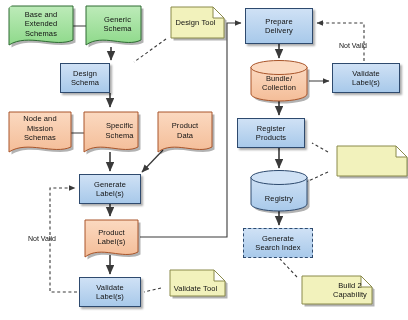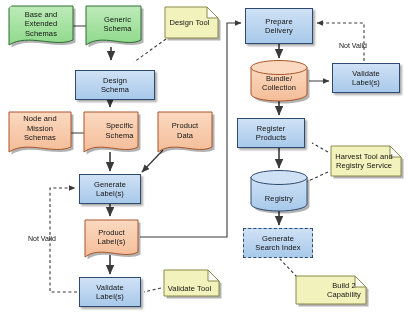--- a/index.html
+++ b/index.html
@@ -36,21 +36,21 @@
   .rect.dashed{
     border:1px dashed #2e4a6e;
     box-shadow:none;
   }
 
   
   .doc{background:transparent;box-shadow:none;border:none;}
   .doc svg{position:absolute;left:0;top:0;overflow:visible;}
 
   
-  .note{background:transparent;border:none;box-shadow:none;}
+  .note{background:transparent;border:none;box-shadow:none;margin-left:6px;}
   .note svg{position:absolute;left:0;top:0;overflow:visible;}
   .note .lbl{font-size:7.5px;}
 
   
   .cyl{background:transparent;border:none;box-shadow:none;}
   .cyl svg{position:absolute;left:0;top:0;overflow:visible;}
 
   .edge-label{
     position:absolute;
     font-family:"Liberation Sans", sans-serif;
@@ -160,21 +160,21 @@
               <stop offset="0" stop-color="#f2f2bc"></stop>
               <stop offset="1" stop-color="#f2f2bc"></stop>
             </linearGradient>
           </defs>
           <path d="M1,1 L43,1 L54,12 L54,32 L1,32 Z" fill="rgba(0,0,0,.30)" stroke="none" stroke-width="1" transform="translate(2.5,2.5)"></path>
           <path d="M1,1 L43,1 L54,12 L54,32 L1,32 Z" fill="#f2f2bc" stroke="#8a8a4a" stroke-width="1"></path>
           <path d="M43,1 L43,12 L54,12 Z" fill="#ffffff" stroke="#8a8a4a" stroke-width="1"></path>
         </svg>
         <span class="lbl" style="margin-right: 4px;">Design Tool</span>
       </div>
-      <div class="node rect" style="left: 75px; top: 63px; width: 80px; height: 30px; background: linear-gradient(rgb(207, 225, 245), rgb(168, 201, 234)); border-color: rgb(46, 74, 110); margin-top: 7px;">
+      <div class="node rect" style="left: 60px; top: 63px; width: 50px; height: 30px; background: linear-gradient(rgb(207, 225, 245), rgb(168, 201, 234)); border-color: rgb(46, 74, 110);">
         <span class="lbl">Design
 Schema</span>
       </div>
       <div class="node doc" style="left: 8px; top: 111px; width: 64px; height: 43px;">
         <svg width="64" height="43" viewBox="0 0 64 43">
           <defs>
             <linearGradient id="g3" x1="0" y1="0" x2="0" y2="1">
               <stop offset="0" stop-color="#fbd9c0"></stop>
               <stop offset="1" stop-color="#f4bd98"></stop>
             </linearGradient>
@@ -282,22 +282,20 @@
           <defs>
             <linearGradient id="g9" x1="0" y1="0" x2="0" y2="1">
               <stop offset="0" stop-color="#f2f2bc"></stop>
               <stop offset="1" stop-color="#f2f2bc"></stop>
             </linearGradient>
           </defs>
           <path d="M1,1 L60,1 L71,12 L71,31 L1,31 Z" fill="rgba(0,0,0,.30)" stroke="none" stroke-width="1" transform="translate(2.5,2.5)"></path>
           <path d="M1,1 L60,1 L71,12 L71,31 L1,31 Z" fill="#f2f2bc" stroke="#8a8a4a" stroke-width="1"></path>
           <path d="M60,1 L60,12 L71,12 Z" fill="#ffffff" stroke="#8a8a4a" stroke-width="1"></path>
         </svg>
-        <span class="lbl" style="margin-right: 4px;">Harvest Tool and
-Registry Service</span>
       </div>
       <div class="node cyl" style="left: 250px; top: 170px; width: 58px; height: 53px;">
         <svg width="58" height="41" viewBox="0 0 58 41">
           <defs>
             <linearGradient id="g10" x1="0" y1="0" x2="0" y2="1">
               <stop offset="0" stop-color="#cfe1f5"></stop>
               <stop offset="1" stop-color="#a8c9ea"></stop>
             </linearGradient>
           </defs>
           <path d="M1,7 L1,34 A28,7 0 0 0 57,34 L57,7 Z" fill="rgba(0,0,0,.30)" transform="translate(2.5,2.5)"></path>

